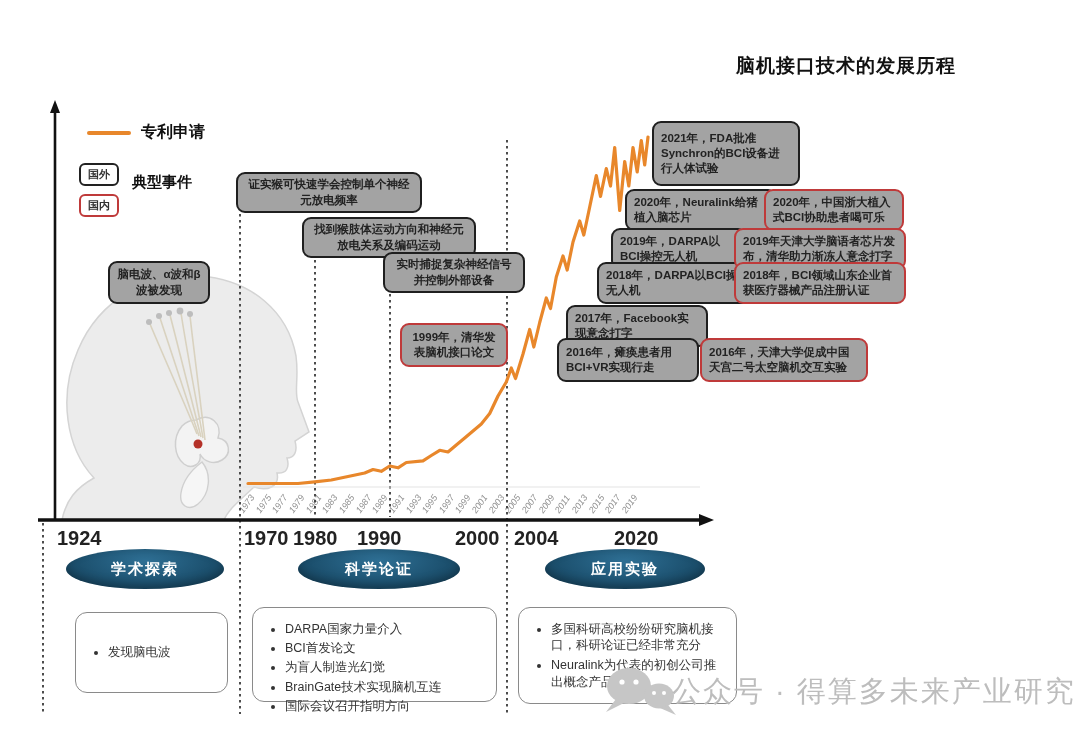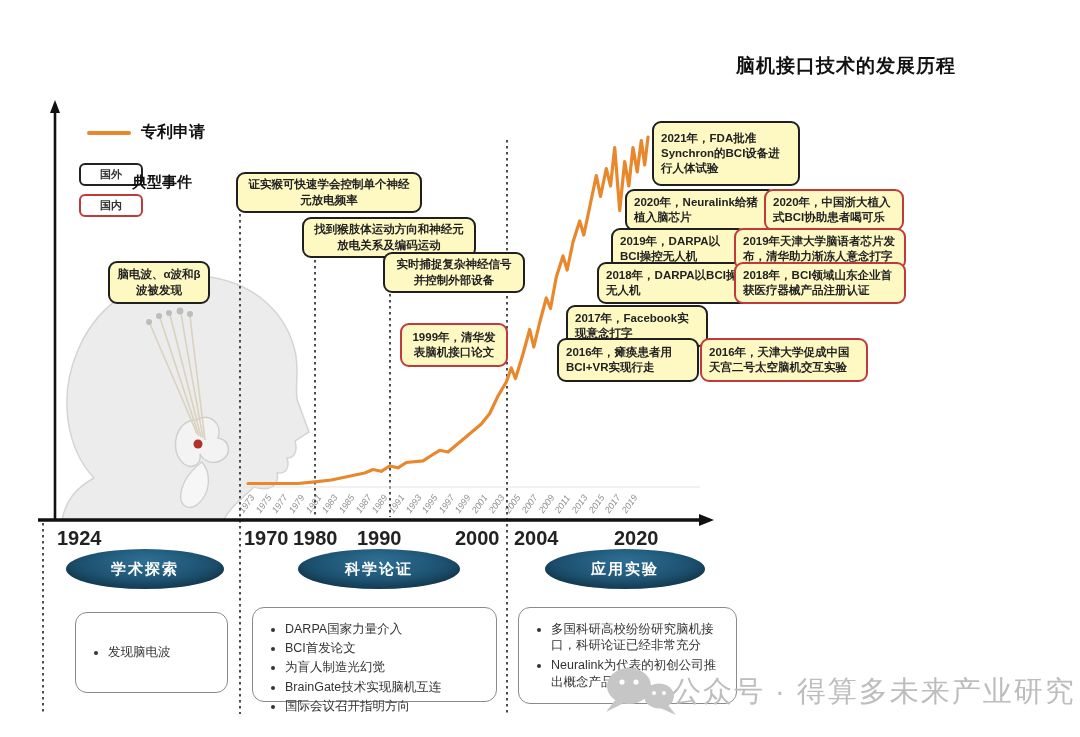--- a/index.html
+++ b/index.html
@@ -3,26 +3,26 @@
 <meta charset="utf-8">
 <style>
   html,body{margin:0;padding:0;background:#ffffff;}
   body{font-family:"Liberation Sans","DejaVu Sans",sans-serif;}
   .canvas{position:relative;width:1080px;height:737px;background:#fff;overflow:hidden;}
   .abs{position:absolute;}
   .title{left:0;top:30px;width:956px;text-align:right;font-size:19px;font-weight:bold;color:#111;letter-spacing:1px;margin-top:23px;}
   
   .legend-line{left:87px;top:131px;width:44px;height:4px;border-radius:2px;}
   .legend-patent{left:141px;top:122px;font-size:16px;font-weight:bold;color:#111;}
-  .legend-tag{box-sizing:border-box;font-size:11px;font-weight:600;color:#333;background:#fff;border-radius:6px;padding:2px 19px;}
+  .legend-tag{box-sizing:border-box;font-size:11px;font-weight:600;color:#333;background:#fff;border-radius:6px;padding:2px 7px;}
   .tag-foreign{left:79px;top:163px;border:2.5px solid #222;}
   .tag-domestic{left:79px;top:194px;border:2.5px solid #bf3a3a;}
   .legend-event{left:132px;top:173px;font-size:15px;font-weight:bold;color:#111;}
   
-  .evt{position:absolute;box-sizing:border-box;background:#fef9c3;border:2.5px solid #1f1f1f;border-radius:9px;
+  .evt{position:absolute;box-sizing:border-box;background:#a3a3a3;border:2.5px solid #1f1f1f;border-radius:9px;
        font-size:11.5px;font-weight:600;color:#222;line-height:1.32;padding:4px 7px;display:flex;align-items:center;z-index:5;}
   .evt.red{border-color:#bf3a3a;}
   .evt.center{justify-content:center;text-align:center;}
   
   .xlabel{font-size:20px;font-weight:bold;color:#222;top:527px;}
   .tickrow{left:245px;top:489px;width:410px;height:26px;}
   .tick{position:absolute;bottom:0;font-size:9px;font-style:italic;color:#8f8f8f;white-space:nowrap;
         transform:rotate(-55deg);transform-origin:left bottom;}
   
   .phase{position:absolute;border-radius:50%;color:#fff;display:flex;align-items:center;justify-content:center;

